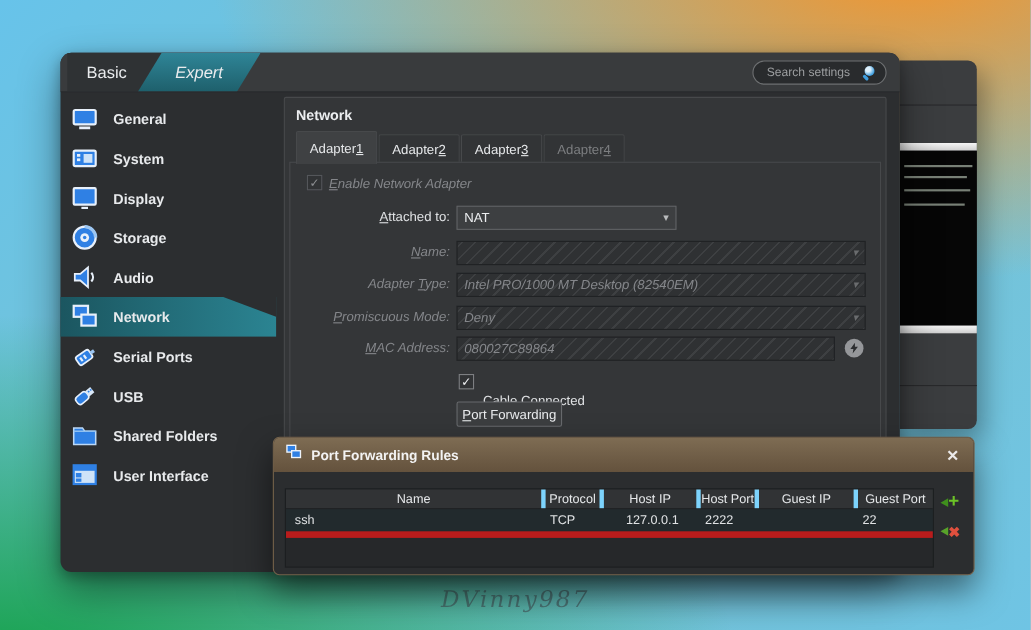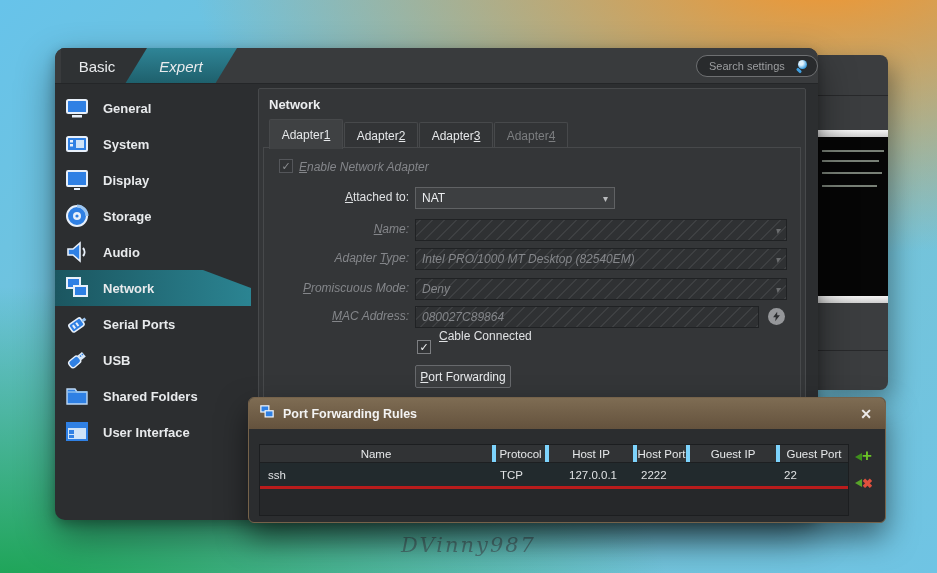--- a/index.html
+++ b/index.html
@@ -29,21 +29,21 @@
     box-shadow:0 16px 38px rgba(0,0,0,.42), 0 4px 12px rgba(0,0,0,.28); }
   .strip { position:absolute; left:0; top:0; right:0; height:36px; background:#393b3d;
     border-radius:10px 10px 0 0; border-bottom:1px solid #242628; overflow:hidden; }
   .mtab { position:absolute; top:0; height:36px; display:flex; align-items:center; justify-content:center;
     font-size:15px; color:#e9ebed; }
   .mtab.basic { left:6px; width:86px; background:#2f3234;
     clip-path:polygon(0 0, 100% 0, calc(100% - 16px) 100%, 0 100%); }
   .mtab.basic span { margin-right:14px; }
   .mtab.expert { left:70px; width:112px; background:linear-gradient(180deg,#2f8597,#1e5f6b);
     clip-path:polygon(22px 0, 100% 0, calc(100% - 22px) 100%, 0 100%);font-style:italic; }
-  .search { position:absolute; right:0; top:7px; width:122px; height:22px; background:#292b2d;
+  .search { position:absolute; right:12px; top:7px; width:122px; height:22px; background:#292b2d;
     border:1px solid #6e7072; border-radius:11px; display:flex; align-items:center;
     padding:0 8px 0 12px; gap:6px; }
   .search .ph { flex:1; font-size:11px; color:#9c9ea0; }
   .mag { position:relative; width:13px; height:13px; flex:0 0 13px; }
   .mag::before { content:""; position:absolute; left:2px; top:0; width:9px; height:9px;
     border-radius:50%; background:radial-gradient(circle at 35% 35%, #dff1fc 0 25%, #3f9fe0 70%); }
   .mag::after { content:""; position:absolute; left:0; bottom:1px; width:6px; height:3px;
     background:#3f9fe0; border-radius:2px; transform:rotate(45deg); }
 
   
@@ -93,21 +93,21 @@
     background:linear-gradient(180deg,#7e6c53,#64523d); border-radius:5px 5px 0 0;
     display:flex; align-items:center; padding:0 10px; gap:8px;font-weight:bold; }
   .dlg-title .t { font-size:12.5px; color:#f3f3f3; flex:1; }
   .dlg-close { width:18px; text-align:center; color:#eceaea; font-size:14px; cursor:default; }
   .tbl { position:absolute; left:10px; top:46px; width:590px; height:72px; background:#26282a;
     border:1px solid #1c1e20; }
   .thead { display:flex; height:18px; background:#313335; border-bottom:1px solid #1d1f21; }
   .th { font-size:11.5px; color:#e6e8ea; display:flex; align-items:center; justify-content:center;
     border-right:4px solid #7dd3fc; }
   .th:last-child { border-right:none; }
-  .trow { display:flex; height:26px; background:#222a2d; border-bottom:3px solid #b91c1c; }
+  .trow { display:flex; height:26px; background:#222a2d; border-bottom:6px solid #b91c1c; }
   .td { font-size:11.5px; color:#e0e2e4; display:flex; align-items:center; padding:0 4px; }
   .c0 { width:236px; } .c1 { width:53px; } .c2 { width:88px; } .c3 { width:53px; }
   .c4 { width:90px; } .c5 { flex:1; }
   .td.c0 { padding-left:8px; }
   .td.c2 { justify-content:center; }
   .rule-btn { position:absolute; left:606px; width:24px; height:20px; }
   .rule-btn .tri { position:absolute; left:0; top:7px; width:0; height:0;
     border-top:4px solid transparent; border-bottom:4px solid transparent; }
   .rule-btn .g { position:absolute; left:7px; top:0; font-weight:900; }
   .rb-add { top:48px; } .rb-add .tri { border-right:7px solid #3f8f1d; }
@@ -292,21 +292,21 @@
       </div>
       <span class="macgen" style="left:509px; top:219px">
         <svg width="11" height="11" viewBox="0 0 16 16">
             <polygon points="9,1 3,9 7,9 6,15 13,6 9,6" fill="#2c2e30"></polygon>
           </svg>
       </span>
 
       <span class="cb" style="left:158px; top:251px">
           <span>✓</span>
         </span>
-      <span class="flabel" style="left:180px; top:240px; width:auto; text-align:left"><span class="mn-u">C</span><span>able Connected</span></span>
+      <span class="flabel" style="left:180px; top:268px; width:auto; text-align:left"><span class="mn-u">C</span><span>able Connected</span></span>
 
       <div class="btn" style="left:156px; top:276px; width:96px">
         <span><span class="mn-u">P</span><span>ort Forwarding</span></span>
       </div>
     </div>
   </div>
 
   <div class="dlg">
     <div class="dlg-title">
       <span><svg width="16" height="16" viewBox="0 0 26 26">

